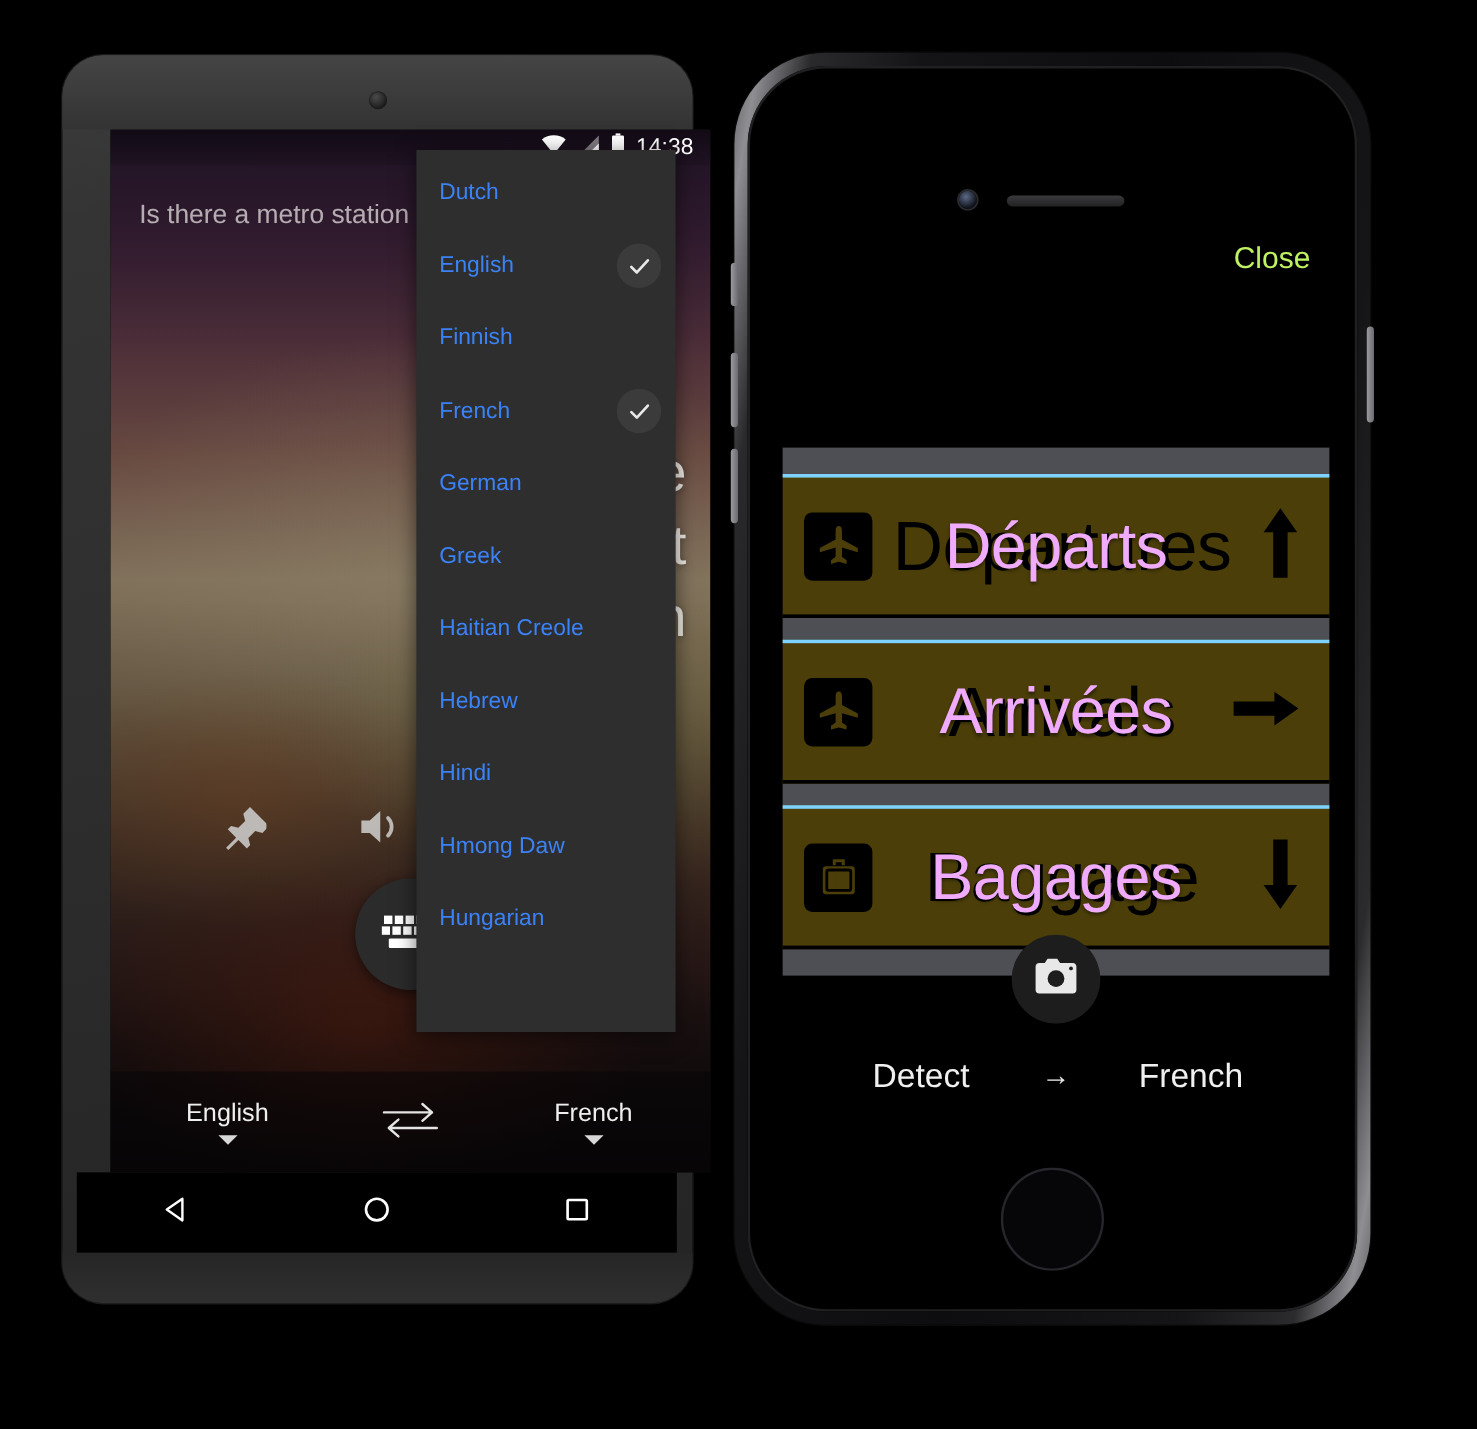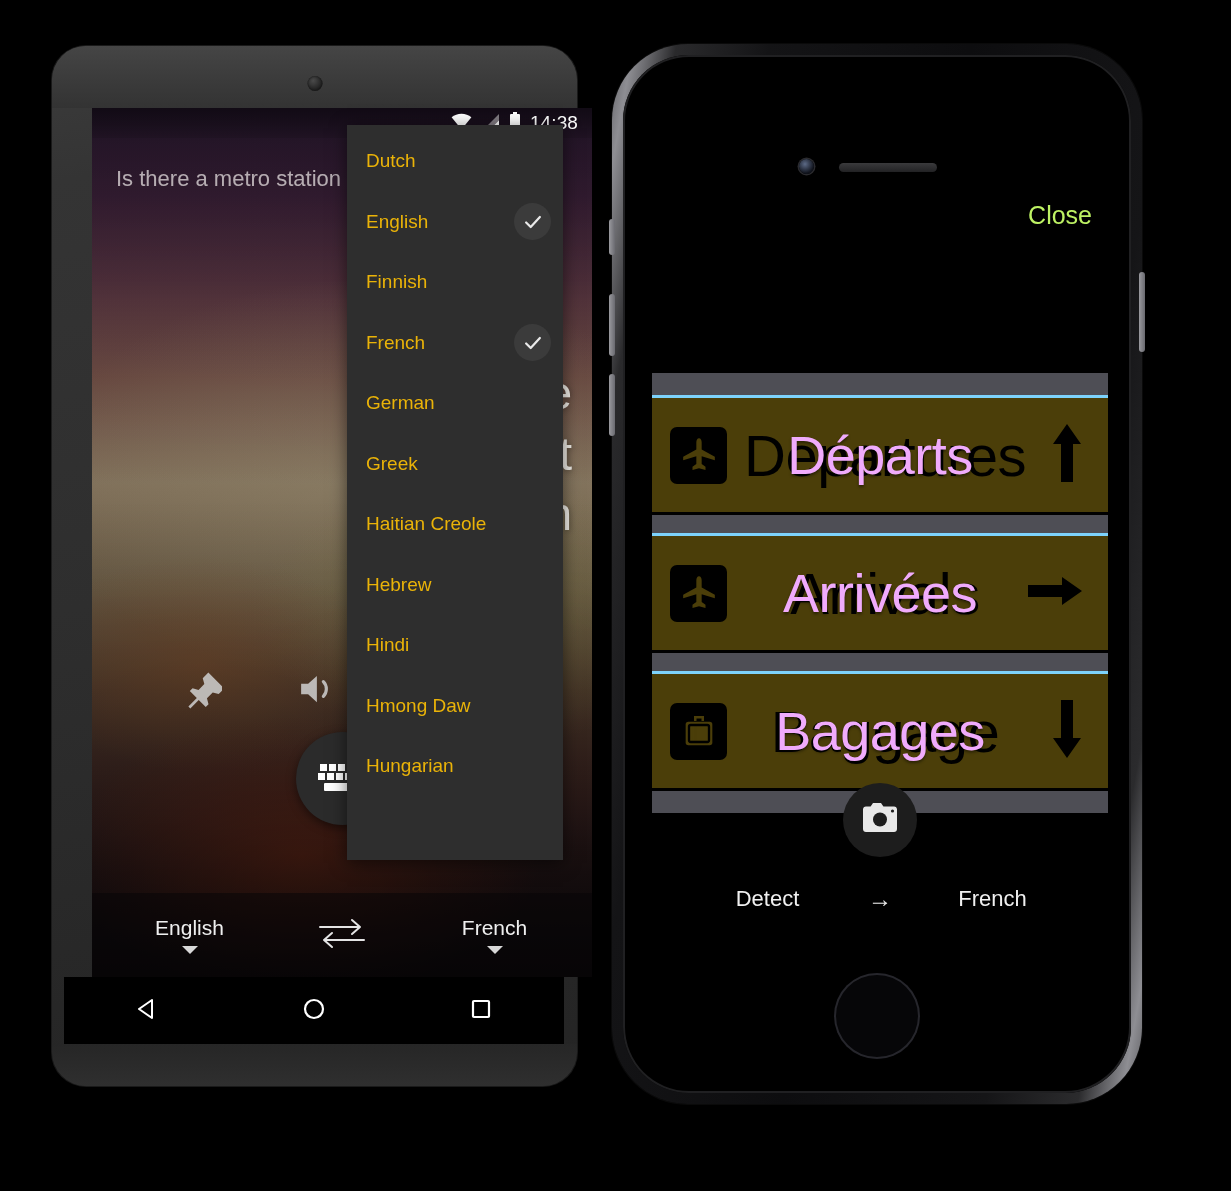--- a/index.html
+++ b/index.html
@@ -111,21 +111,21 @@
   
   #lang-dropdown{
     position:absolute; left:347px; top:125px; width:216px; height:735px;
     background:#2e2e2e; z-index:20;
     box-shadow:0 3px 16px rgba(0,0,0,.55);
     padding-top:6px;
   }
   .lang-row{
     height:60.5px; display:flex; align-items:center; padding-left:19px; padding-right:12px;
   }
-  .lang-row-label{ color:#eab308; font-size:19px; flex:1; white-space:nowrap; }
+  .lang-row-label{ color:#3b82f6; font-size:19px; flex:1; white-space:nowrap; }
   .lang-check{
     width:37px; height:37px; border-radius:50%; background:#3b3b3b;
     display:flex; align-items:center; justify-content:center; flex:0 0 auto;
   }
   .lang-check.hidden{ visibility:hidden; }
 
   
   #iphone{
     position:absolute; left:612px; top:44px; width:530px; height:1060px;
     border-radius:76px;
@@ -192,21 +192,21 @@
     position:absolute; right:24px; top:50%; transform:translateY(-50%);
   }
   #iphone-controls{ position:absolute; left:0; bottom:0; width:100%; }
   #camera-button{
     width:74px; height:74px; border-radius:50%; background:#1d1d1d; margin:0 auto 28px;
     display:flex; align-items:center; justify-content:center;
   }
   #iphone-langbar{
     display:flex; align-items:center; padding:0 38px 30px;
   }
-  .iph-lang{ flex:1; text-align:center; color:#f0f0f0; font-size:22px; }
+  .iph-lang{ flex:1; text-align:center; color:#f0f0f0; font-size:28px; }
   #iph-arrow{ width:70px; text-align:center; color:#e8e8e8; font-size:24px; }
 </style>
 </head>
 <body>
 
 <div id="android-phone">
   <div id="android-bezel-top">
     <div id="android-cam"></div>
   </div>
 

